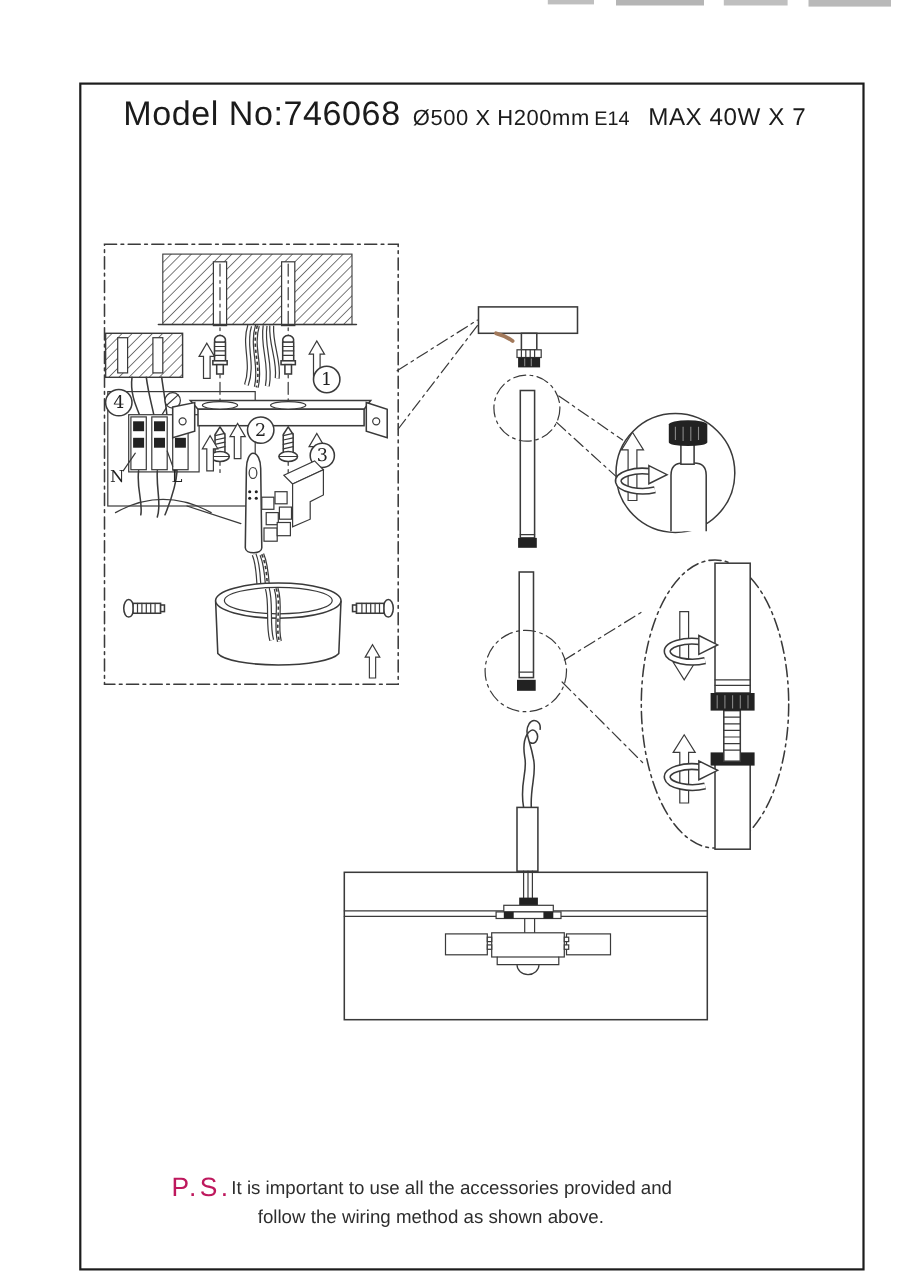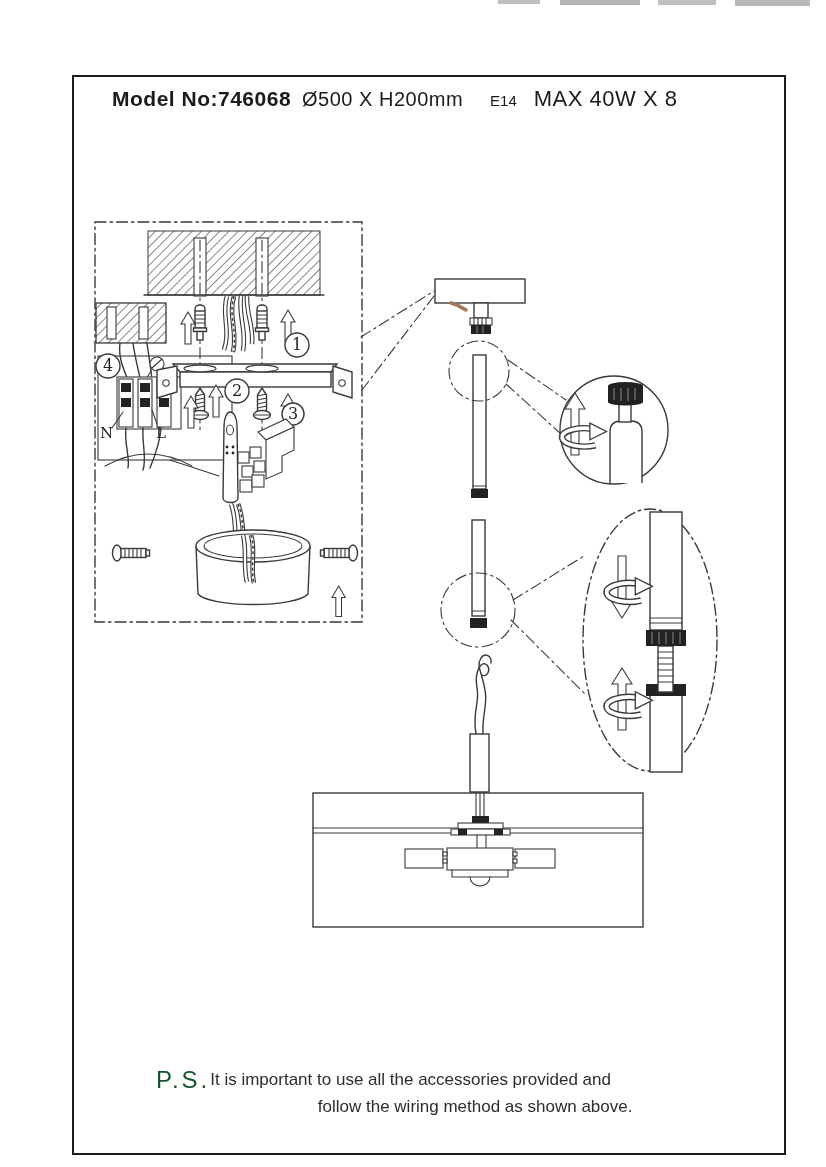--- a/index.html
+++ b/index.html
@@ -1,27 +1,27 @@
 <!DOCTYPE html>
 <html><head>
 <meta charset="utf-8">
 <style>
   html,body{margin:0;padding:0;background:#fff;}
   body{width:826px;height:1167px;position:relative;font-family:"Liberation Sans",sans-serif;overflow:hidden;}
   .abs{position:absolute;}
   .page-border{left:72px;top:75px;width:710px;height:1076px;border:2.5px solid #1c1c1c;}
   .sheet-title{left:112px;top:86px;width:680px;display:flex;align-items:baseline;white-space:nowrap;color:#1b1b1b;}
-  .t-model{font-size:21px;letter-spacing:.5px;font-weight:bold;}
+  .t-model{font-size:31px;letter-spacing:.5px;}
   .t-dim{font-size:20px;margin-left:11px;letter-spacing:.5px;}
-  .t-socket{font-size:15px;margin-left:27px;}
+  .t-socket{font-size:18px;margin-left:4px;}
   .t-power{font-size:22px;margin-left:17px;letter-spacing:.5px;}
   .note{left:156px;top:1066px;width:560px;color:#2d2d2d;}
-  .note-ps{float:left;font-size:24px;color:#14532d;letter-spacing:3px;}
+  .note-ps{float:left;font-size:24px;color:#be185d;letter-spacing:3px;}
   .note-body{margin-left:48px;font-size:17px;line-height:27px;}
-  .note-line2{text-indent:24px;text-align:center;}
+  .note-line2{text-indent:24px;}
   .artifact{background:#bfbfbf;}
   svg{position:absolute;left:0;top:0;}
   .ln{fill:none;stroke:#3a3a3a;stroke-width:1.4;stroke-linecap:round;}
   .fw{fill:#fff;stroke:#3a3a3a;stroke-width:1.4;}
   .blk{fill:#222;stroke:none;}
   .dd{stroke-dasharray:11 4 2.5 4;}
   .thin{stroke-width:1.1;}
   .wire-o{fill:none;stroke:#3a3a3a;stroke-width:4.6;}
   .wire-i{fill:none;stroke:#fff;stroke-width:2.4;}
   .wire-s{fill:none;stroke:#3a3a3a;stroke-width:1.5;stroke-dasharray:3 2.5;}
@@ -35,21 +35,21 @@
 <div class="abs artifact" style="left:560px;top:0;width:80px;height:5px;background:#b5b5b5;"></div>
 <div class="abs artifact" style="left:658px;top:0;width:58px;height:5px;"></div>
 <div class="abs artifact" style="left:735px;top:0;width:75px;height:6px;background:#b9b9b9;"></div>
 
 <div class="abs page-border"></div>
 
 <div class="abs sheet-title">
   <span class="t-model">Model No:746068</span>
   <span class="t-dim">Ø500 X H200mm</span>
   <span class="t-socket">E14</span>
-  <span class="t-power">MAX 40W X 8</span>
+  <span class="t-power">MAX 40W X 7</span>
 </div>
 
 <svg width="826" height="1167" viewBox="0 0 826 1167">
   <defs>
     <pattern id="hatch" width="6.5" height="6.5" patternUnits="userSpaceOnUse" patternTransform="rotate(-45)">
       <line x1="0" y1="0" x2="6.5" y2="0" stroke="#4a4a4a" stroke-width="1.3"></line>
     </pattern>
     <path id="au" d="M0,12 L7,0 L14,12 L10,12 L10,32 L4,32 L4,12 Z"></path>
     <path id="ad" d="M0,20 L7,32 L14,20 L10,20 L10,0 L4,0 L4,20 Z"></path>
     <path id="auBig" d="M0,16 L10,0 L20,16 L14,16 L14,62 L6,62 L6,16 Z"></path>

